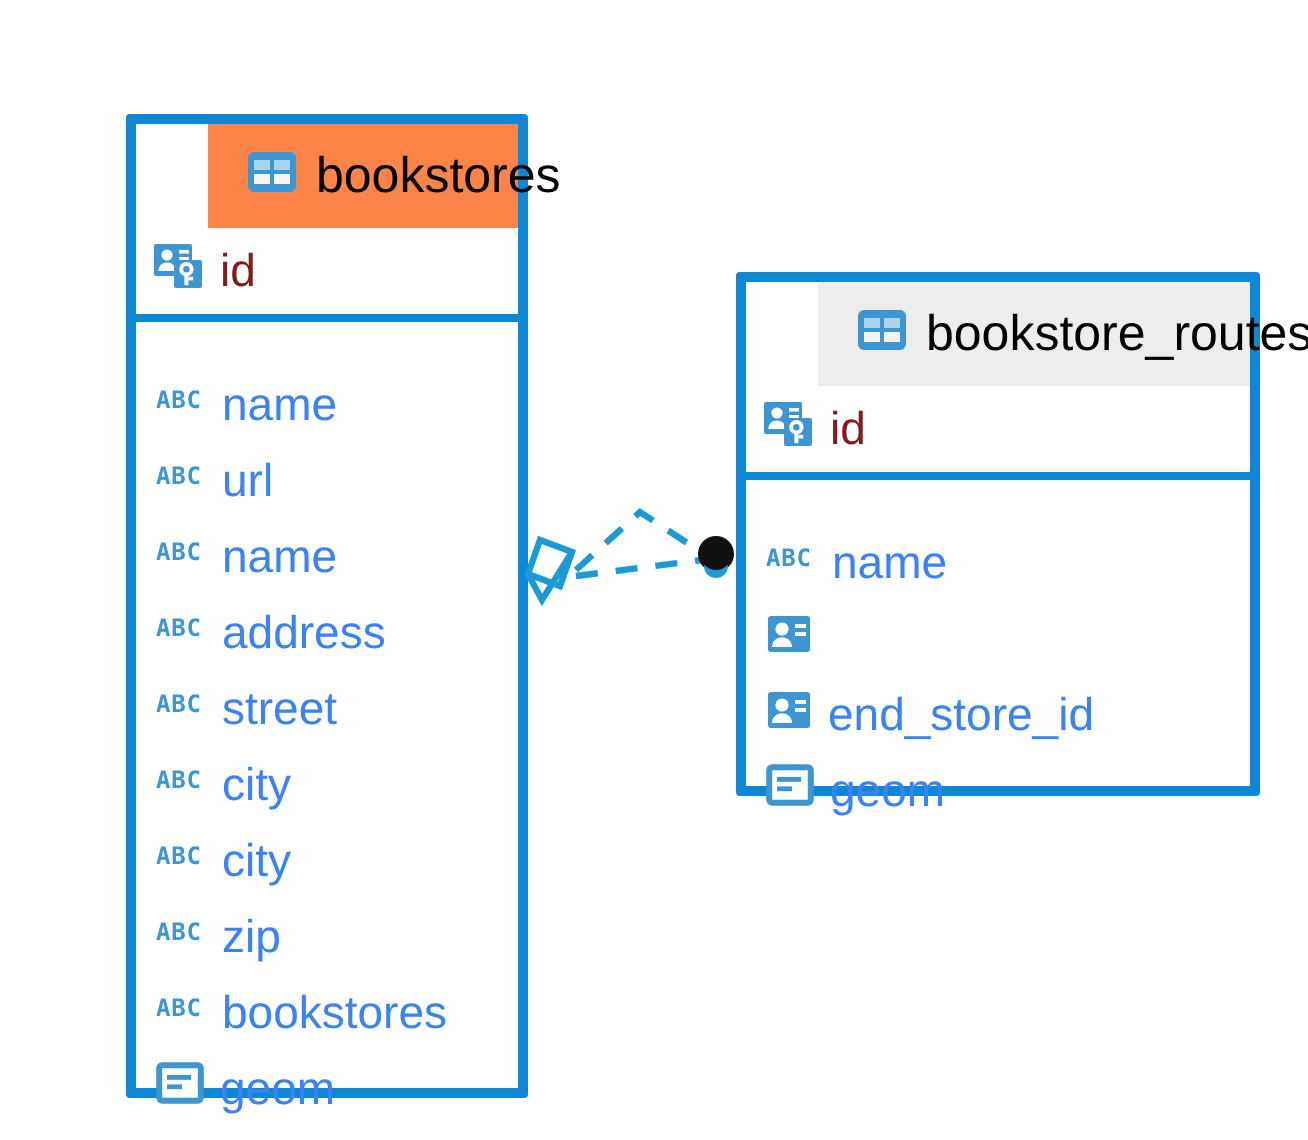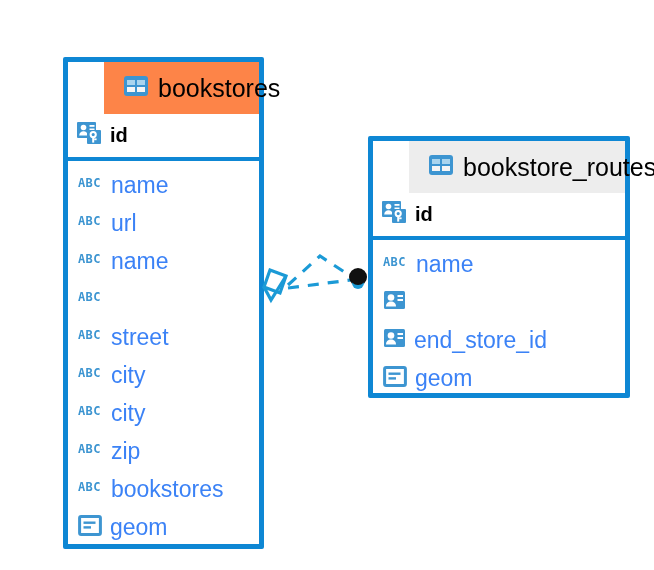--- a/index.html
+++ b/index.html
@@ -54,28 +54,28 @@
   .pk-row {
     display: flex;
     align-items: center;
     gap: 8px;
     box-sizing: border-box;
     padding: 6px 10px 7px 9px;
     border-bottom: 4px solid #0e87d4;
     height: 47px;
   }
   .pk-row .field-name {
-    font-size: 20px;
-    font-weight: bold;
-    color: #000000;
+    font-size: 23px;
+    font-weight: normal;
+    color: #7f1d1d;
     line-height: 1;
   }
 
   .field-list {
-    padding: 5px 0 6px 0;
+    padding: 22px 0 6px 0;
   }
   .field-row {
     display: flex;
     align-items: center;
     gap: 8px;
     padding: 0 10px 0 10px;
     height: 38px;
   }
   .field-row .field-name {
     font-size: 23px;
@@ -152,20 +152,21 @@
         <div class="field-row">
           <span class="ficon"><svg width="25" height="14" viewBox="0 0 25 14">
       <text x="0" y="11" font-family="'DejaVu Sans Mono', monospace" font-size="12" font-weight="bold" fill="#3d95d1" letter-spacing="0.4">ABC</text>
             </svg></span>
           <span class="field-name">name</span>
         </div>
         <div class="field-row">
           <span class="ficon"><svg width="25" height="14" viewBox="0 0 25 14">
       <text x="0" y="11" font-family="'DejaVu Sans Mono', monospace" font-size="12" font-weight="bold" fill="#3d95d1" letter-spacing="0.4">ABC</text>
             </svg></span>
+          <span class="field-name">address</span>
         </div>
         <div class="field-row">
           <span class="ficon"><svg width="25" height="14" viewBox="0 0 25 14">
       <text x="0" y="11" font-family="'DejaVu Sans Mono', monospace" font-size="12" font-weight="bold" fill="#3d95d1" letter-spacing="0.4">ABC</text>
             </svg></span>
           <span class="field-name">street</span>
         </div>
         <div class="field-row">
           <span class="ficon"><svg width="25" height="14" viewBox="0 0 25 14">
       <text x="0" y="11" font-family="'DejaVu Sans Mono', monospace" font-size="12" font-weight="bold" fill="#3d95d1" letter-spacing="0.4">ABC</text>

